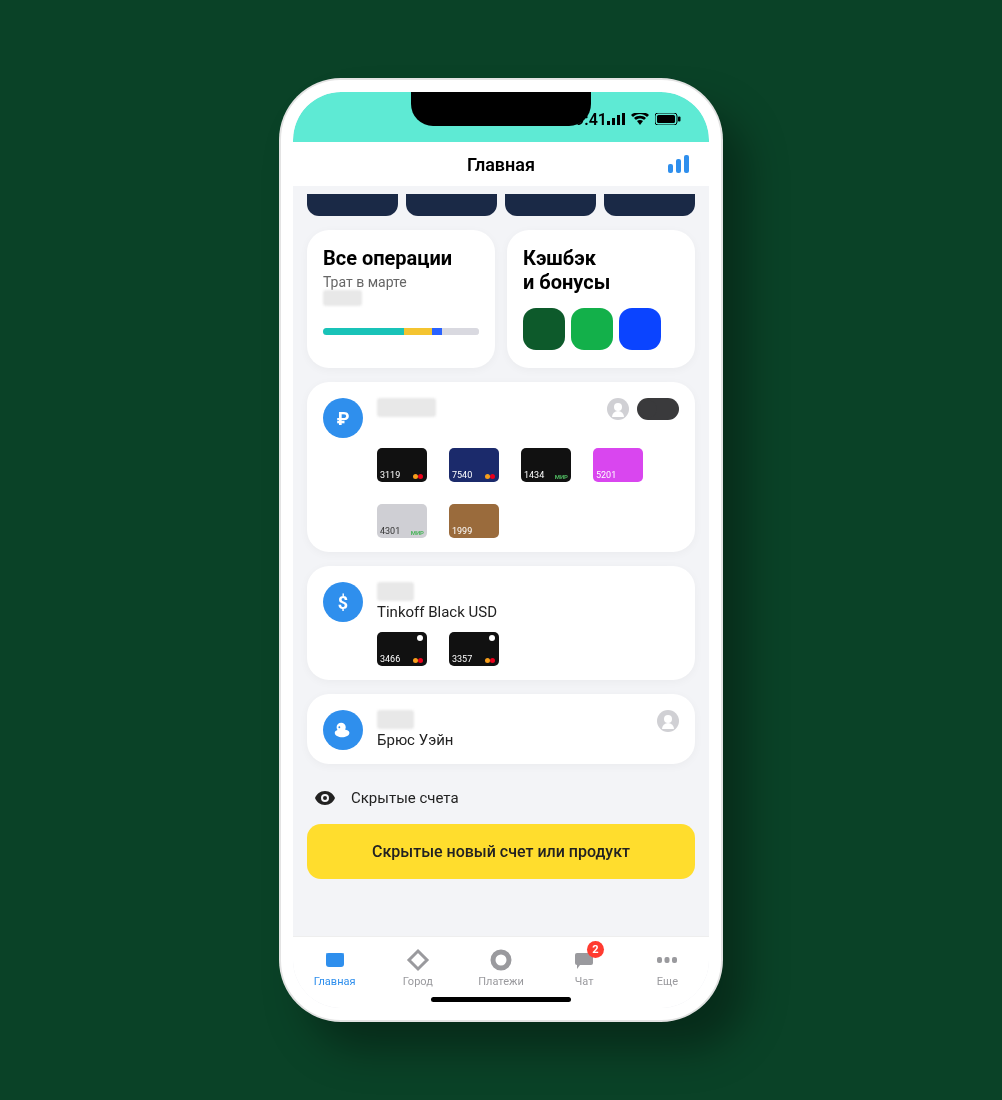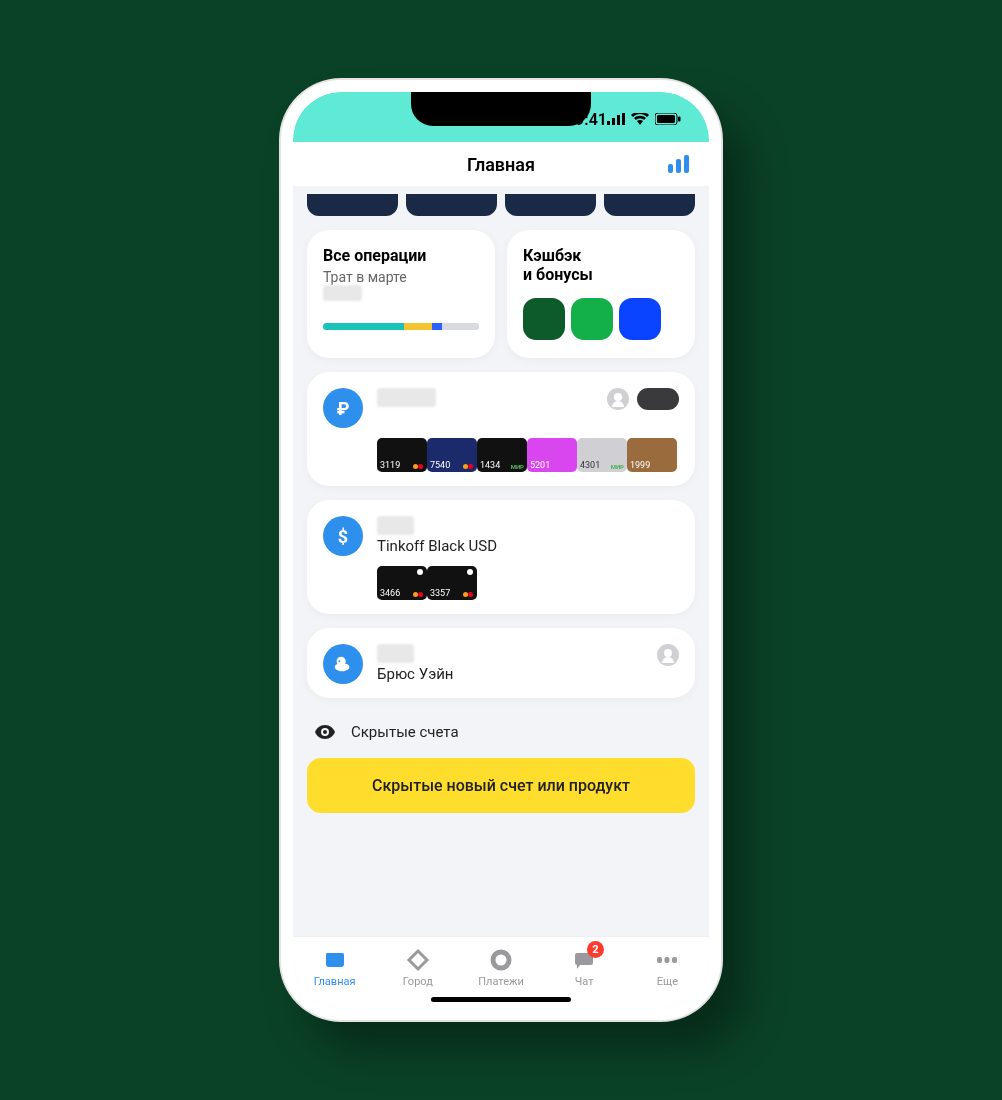--- a/index.html
+++ b/index.html
@@ -48,21 +48,21 @@
   .bars-icon span:nth-child(2){height:14px;}
   .bars-icon span:nth-child(3){height:18px;}
   .content { padding:8px 14px 0; height:calc(100% - 50px - 44px - 72px); overflow:hidden; }
   .stories { display:flex; gap:8px; margin-bottom:14px; }
   .story { flex:1; height:22px; background:#1a2946; border-radius:0 0 12px 12px; }
   .row2 { display:flex; gap:12px; margin-bottom:14px; }
   .tile {
     flex:1; background:#fff; border-radius:22px; padding:16px 16px 18px;
     box-shadow:0 2px 10px rgba(0,0,0,.04);
   }
-  .tile h3 { font-size:16px; font-weight:700; margin-bottom:4px; }
+  .tile h3 { font-size:20px; font-weight:700; margin-bottom:4px; }
   .tile .sub { font-size:14px; color:#666; }
   .blur { display:inline-block; background:#e8e8e8; color:transparent; border-radius:3px; filter:blur(1px); }
   .progress { height:7px; border-radius:4px; background:#e5e5e5; margin-top:22px; overflow:hidden; display:flex; }
   .progress span { height:100%; }
   .chips { display:flex; gap:6px; margin-top:14px; }
   .chip { width:42px; height:42px; border-radius:13px; }
   .account {
     background:#fff; border-radius:22px; padding:16px 16px 14px; margin-bottom:14px;
     box-shadow:0 2px 10px rgba(0,0,0,.04); position:relative;
   }
@@ -74,21 +74,21 @@
   }
   .acc-info { flex:1; }
   .acc-amount { font-size:16px; font-weight:600; }
   .acc-name { font-size:15px; color:#222; margin-top:2px; }
   .acc-right { position:absolute; right:16px; top:16px; display:flex; gap:8px; align-items:center; }
   .person-icon { width:22px; height:22px; border-radius:50%; background:#d0d0d4; display:flex; align-items:center; justify-content:center; }
   .person-icon::before { content:""; width:8px; height:8px; border-radius:50%; background:#fff; margin-top:-4px; }
   .person-icon::after { content:""; position:absolute; margin-top:9px; width:12px; height:6px; border-radius:6px 6px 0 0; background:#fff; }
   .toggle { width:42px; height:22px; border-radius:11px; background:#3a3a3c; position:relative; }
   .toggle::after { content:""; position:absolute; left:2px; top:2px; width:18px; height:18px; border-radius:50%; background:#3a3a3c; }
-  .cards { display:flex; gap:0; margin-top:10px; margin-left:54px; flex-wrap:wrap; }
+  .cards { display:flex; gap:22px; margin-top:10px; margin-left:54px; flex-wrap:wrap; }
   .card {
     width:50px; height:34px; border-radius:5px; background:#1a1a1a;
     position:relative; color:#fff; font-size:9px; display:flex; align-items:flex-end; padding:2px 3px;
   }
   .card .dot { position:absolute; right:4px; bottom:3px; width:5px; height:5px; border-radius:50%; background:#eb001b; }
   .card .dot2 { position:absolute; right:9px; bottom:3px; width:5px; height:5px; border-radius:50%; background:#f79e1b; }
   .card .mir { position:absolute; right:3px; bottom:2px; font-size:6px; color:#4db45e; font-weight:700; }
   .card .pin { position:absolute; right:4px; top:3px; width:6px; height:6px; border-radius:50%; background:#fff; }
   .hidden-row {
     display:flex; align-items:center; gap:16px; padding:10px 8px 16px;

